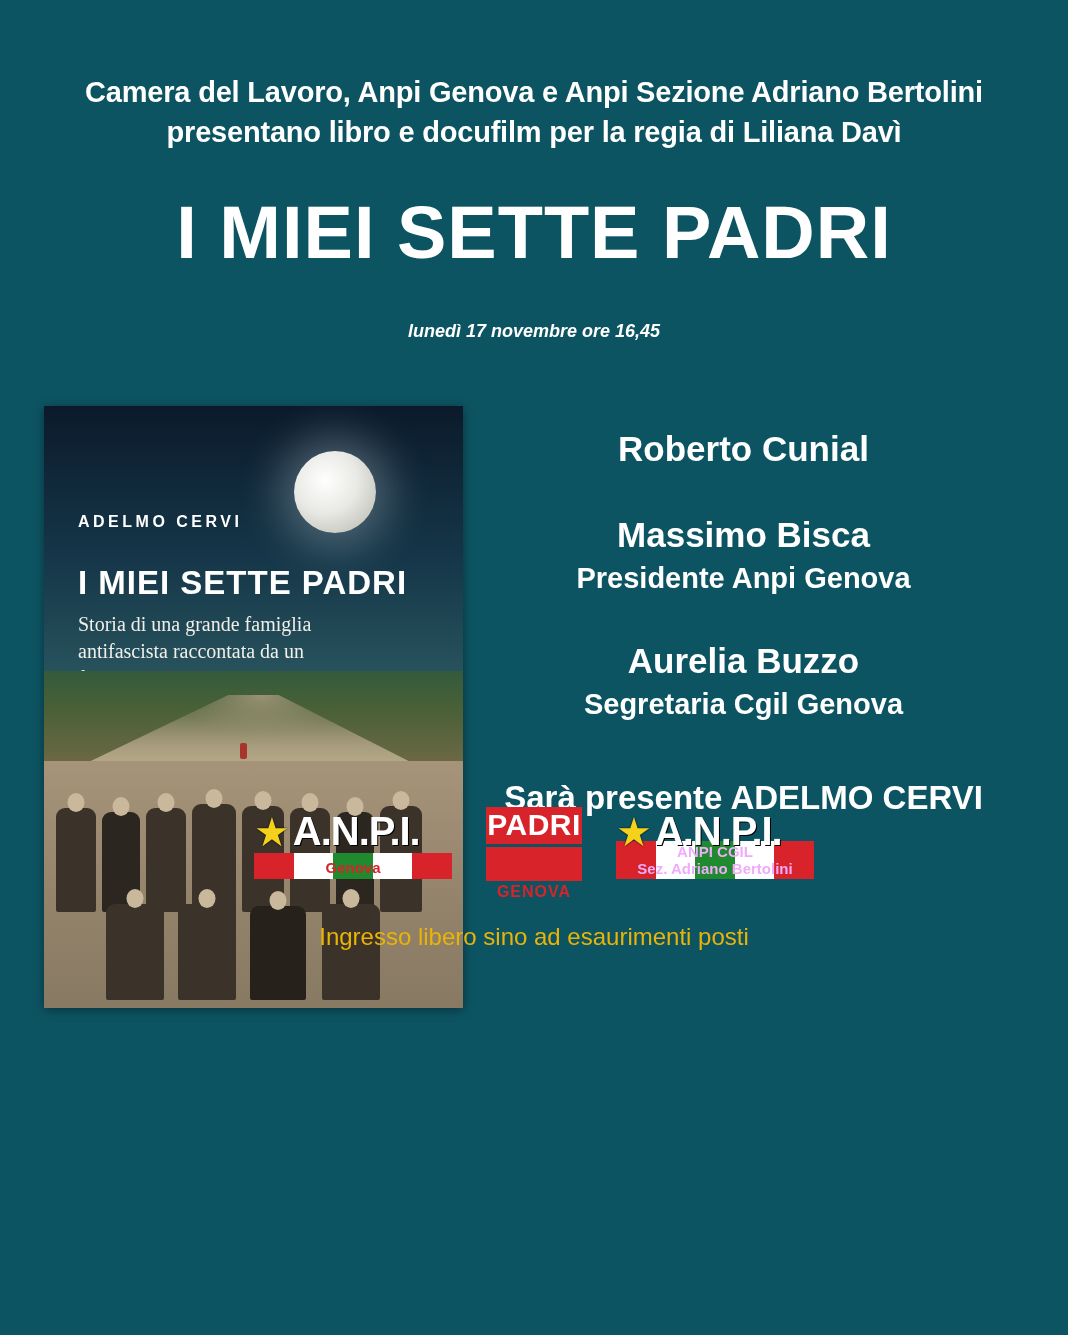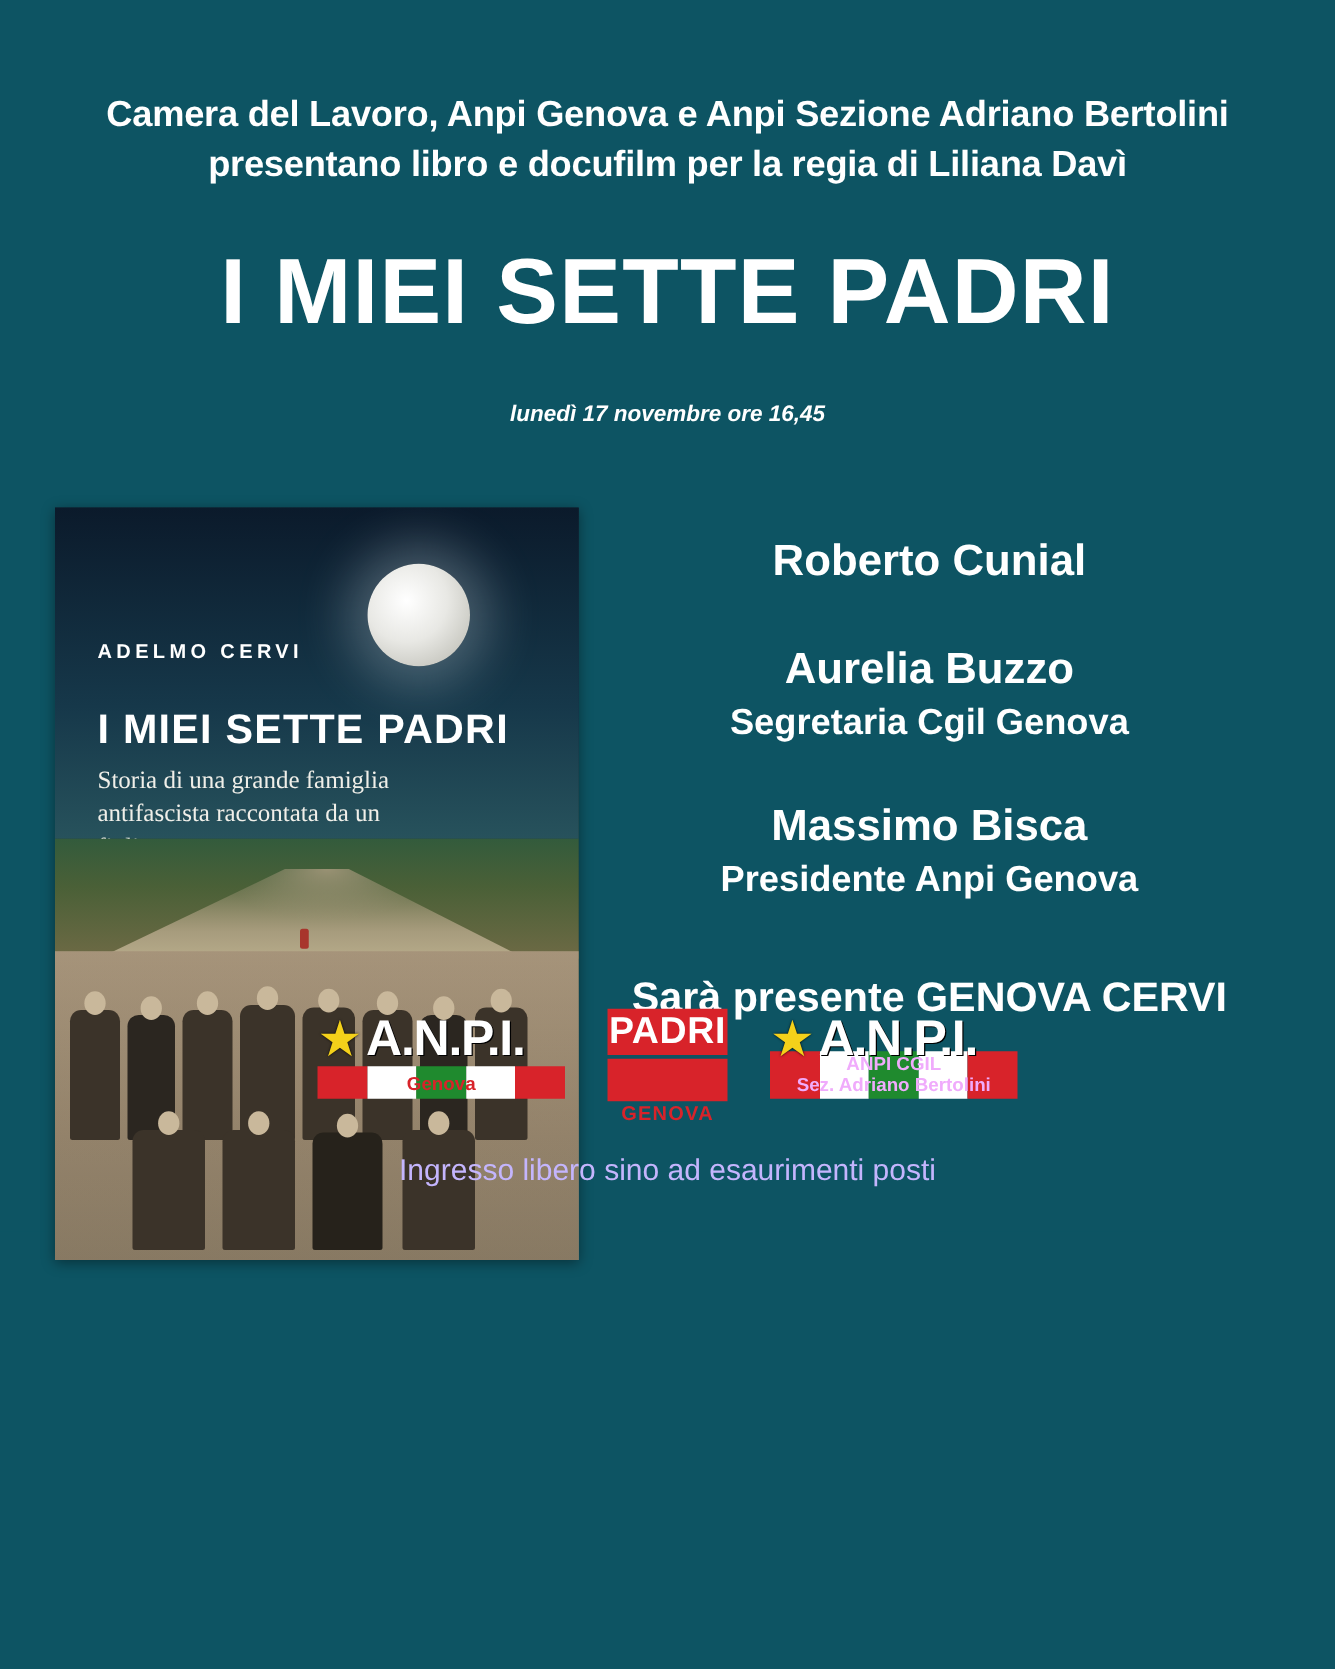--- a/index.html
+++ b/index.html
@@ -282,21 +282,21 @@
     letter-spacing: 1px;
     margin-top: 2px;
   }
 
   .footer-note {
     position: absolute;
     left: 0; right: 0;
     bottom: 34px;
     text-align: center;
     font-size: 24px;
-    color: #c4b5fd;
+    color: #eab308;
   }
 </style>
 </head>
 <body>
 
 <div class="poster">
 
   <div class="header">
     <div class="presenters-line">Camera del Lavoro, Anpi Genova e Anpi Sezione Adriano Bertolini</div>
     <div class="presenters-line">presentano libro e docufilm per la regia di Liliana Davì</div>
@@ -361,30 +361,30 @@
       </div>
     </div>
 
     <div class="speakers">
 
       <div class="speaker">
         <div class="speaker-name">Roberto Cunial</div>
       </div>
 
       <div class="speaker">
+        <div class="speaker-name">Massimo Bisca</div>
+        <div class="speaker-role">Presidente Anpi Genova</div>
+      </div>
+
+      <div class="speaker">
         <div class="speaker-name">Aurelia Buzzo</div>
         <div class="speaker-role">Segretaria Cgil Genova</div>
       </div>
 
-      <div class="speaker">
-        <div class="speaker-name">Massimo Bisca</div>
-        <div class="speaker-role">Presidente Anpi Genova</div>
-      </div>
-
-      <div class="guest-note">Sarà presente GENOVA CERVI</div>
+      <div class="guest-note">Sarà presente ADELMO CERVI</div>
     </div>
   </div>
 
   <div class="logos">
 
     <div class="anpi-logo">
       <div class="anpi-bars">
         <span class="bar-red"></span>
         <span class="bar-white"></span>
         <span class="bar-green"></span>

